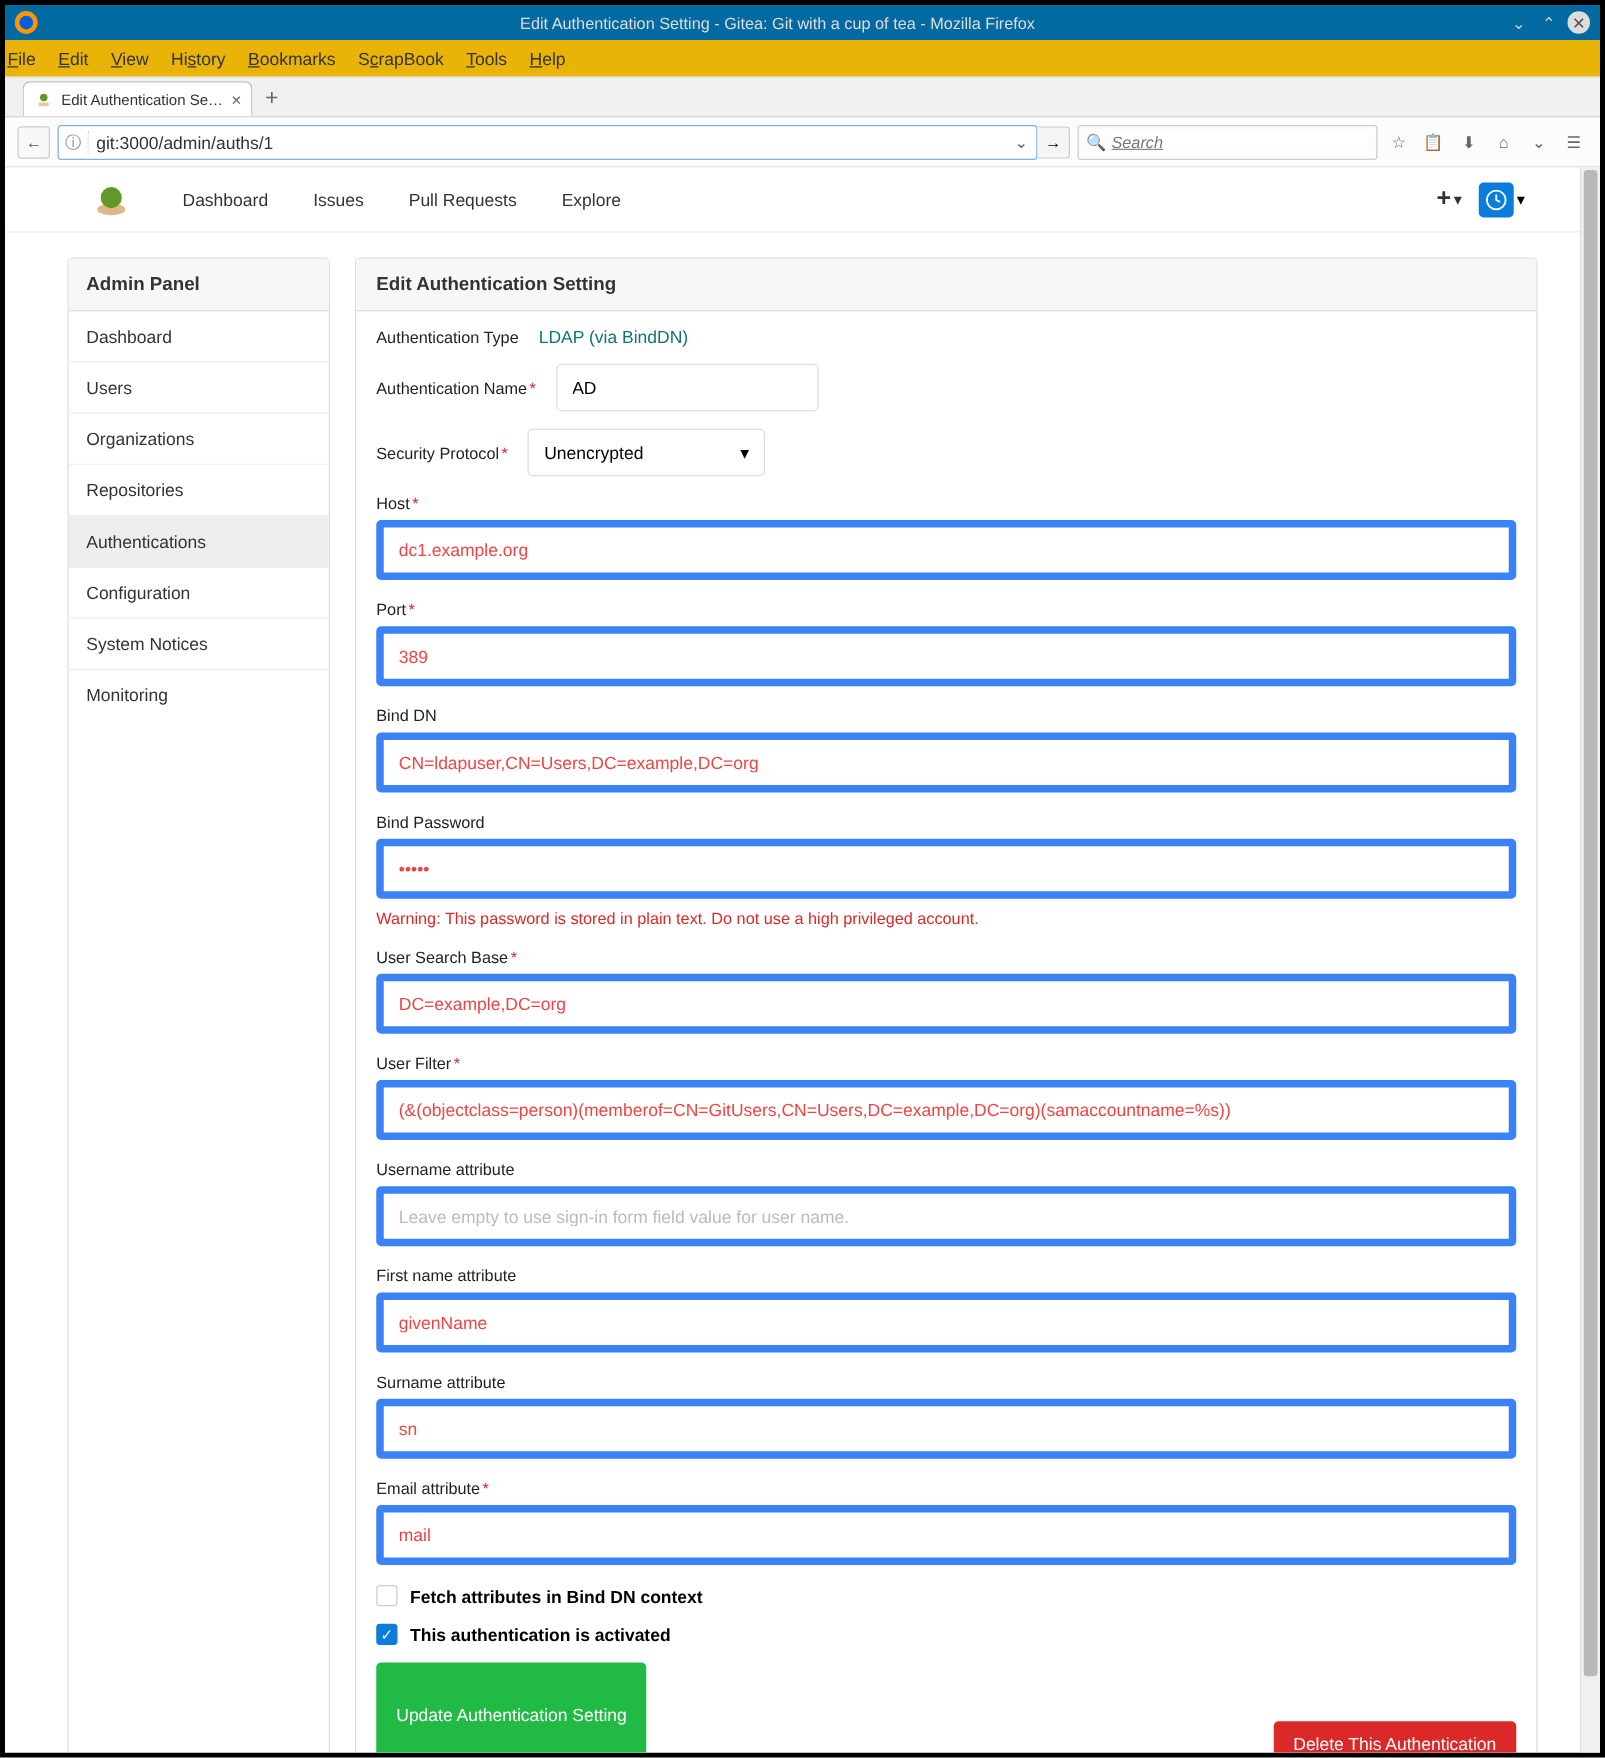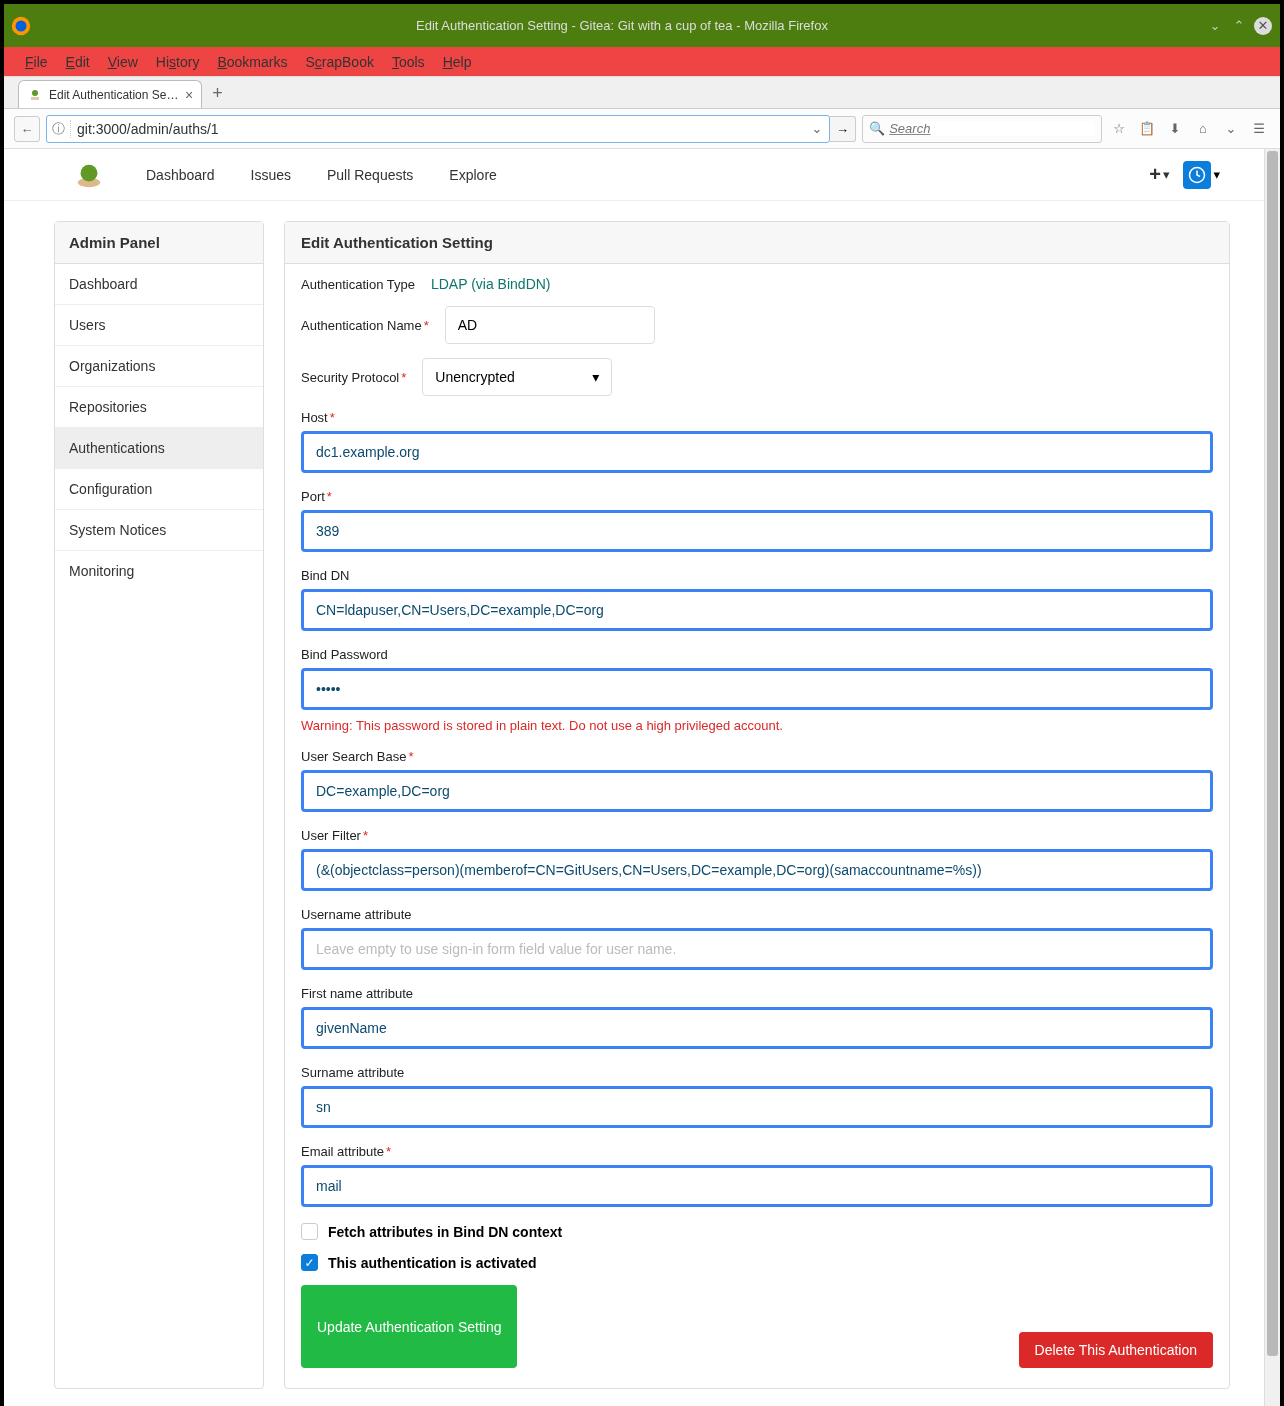--- a/index.html
+++ b/index.html
@@ -1,28 +1,28 @@
 <!DOCTYPE html>
 <html><head>
 <meta charset="utf-8">
 <style>
 * { box-sizing: border-box; margin: 0; padding: 0; }
 body { font-family: -apple-system, "Helvetica Neue", Arial, sans-serif; font-size: 13px; background: #000; width: 1284px; height: 1406px; overflow: hidden; }
 
 
 .window { background: #fff; width: 1276px; height: 1398px; margin: 4px; position: relative; }
-.titlebar { background: #4d7c0f; color: #fff; height: 43px; display: flex; align-items: center; font-size: 13px; }
+.titlebar { background: #0369a1; color: #fff; height: 28px; display: flex; align-items: center; font-size: 13px; }
 .titlebar-icon { width: 22px; height: 22px; margin: 0 6px; }
 .titlebar-title { flex: 1; text-align: center; color: #ddd; }
 .titlebar-controls { display: flex; gap: 6px; padding-right: 8px; }
 .titlebar-btn { width: 18px; height: 18px; color: #ccc; cursor: pointer; display: flex; align-items: center; justify-content: center; }
 .titlebar-btn.close { background: #ddd; border-radius: 50%; color: #555; }
 
 
-.menubar { background: #ef4444; height: 30px; display: flex; align-items: center; padding: 0 21px; gap: 18px; border-bottom: 1px solid #ddd; font-size: 14px; }
+.menubar { background: #eab308; height: 30px; display: flex; align-items: center; padding: 0 2px; gap: 18px; border-bottom: 1px solid #ddd; font-size: 14px; }
 .menubar-item { color: #333; cursor: pointer; }
 .menubar-item .ul { text-decoration: underline; }
 
 
 .tabbar { background: #f0f0f0; height: 32px; display: flex; align-items: flex-end; padding-left: 14px; border-bottom: 1px solid #ccc; }
 .tab { background: #fff; border: 1px solid #bbb; border-bottom: none; border-radius: 6px 6px 0 0; height: 28px; display: flex; align-items: center; padding: 0 8px; gap: 6px; max-width: 200px; font-size: 12px; color: #333; }
 .tab-icon { width: 16px; height: 16px; }
 .tab-title { max-width: 130px; overflow: hidden; white-space: nowrap; text-overflow: ellipsis; }
 .tab-close { color: #666; cursor: pointer; font-size: 14px; }
 .tab-add { margin-left: 10px; color: #666; cursor: pointer; font-size: 18px; padding-bottom: 4px; }
@@ -63,21 +63,21 @@
 
 
 .panel { flex: 1; border: 1px solid #ddd; border-radius: 4px; }
 .panel-header { background: #f7f7f7; padding: 12px 16px; font-weight: bold; font-size: 15px; color: #333; border-bottom: 1px solid #ddd; }
 .panel-body { padding: 12px 16px 20px; }
 .field { margin-bottom: 16px; }
 .field-inline { display: flex; align-items: center; gap: 16px; margin-bottom: 14px; }
 .field-label { font-weight: normal; font-size: 13px; color: #222; display: inline-block; }
 .req { color: #db2828; margin-left: 2px; }
 .field-static { color: #0f766e; font-size: 14px; }
-.text-input { width: 100%; border: 3px solid #3b82f6; border-radius: 4px; padding: 10px 12px; font-size: 14px; color: #0c4a6e; margin-top: 6px; }
+.text-input { width: 100%; border: 6px solid #3b82f6; border-radius: 4px; padding: 10px 12px; font-size: 14px; color: #ef4444; margin-top: 6px; }
 .text-input::placeholder { color: #bbb; }
 .text-input-sm { width: 210px; border: 1px solid #ddd; border-radius: 4px; padding: 10px 12px; font-size: 14px; }
 .dropdown { width: 190px; border: 1px solid #ddd; border-radius: 4px; padding: 10px 12px; font-size: 14px; display: flex; justify-content: space-between; align-items: center; cursor: pointer; }
 .warning { color: #db2828; font-size: 13px; margin-top: 8px; }
 .checkbox-row { display: flex; align-items: center; gap: 10px; margin-bottom: 14px; }
 .checkbox { width: 17px; height: 17px; border: 1px solid #ccc; border-radius: 3px; cursor: pointer; display: flex; align-items: center; justify-content: center; font-size: 12px; }
 .checkbox.checked { background: #0b7dda; border-color: #0b7dda; color: #fff; }
 .check-label { font-weight: bold; font-size: 14px; }
 .btn-row { display: flex; gap: 26px; margin-top: 8px; justify-content: space-between; }
 .btn { padding: 10px 16px; border-radius: 4px; border: none; cursor: pointer; font-size: 14px; color: #fff; }

